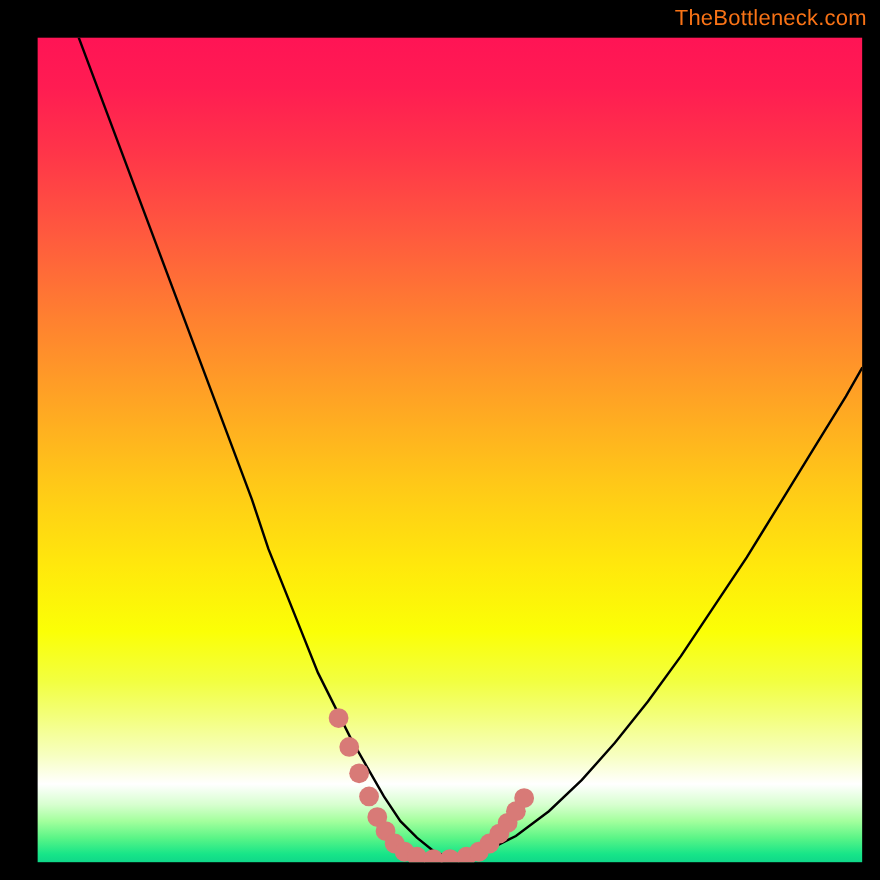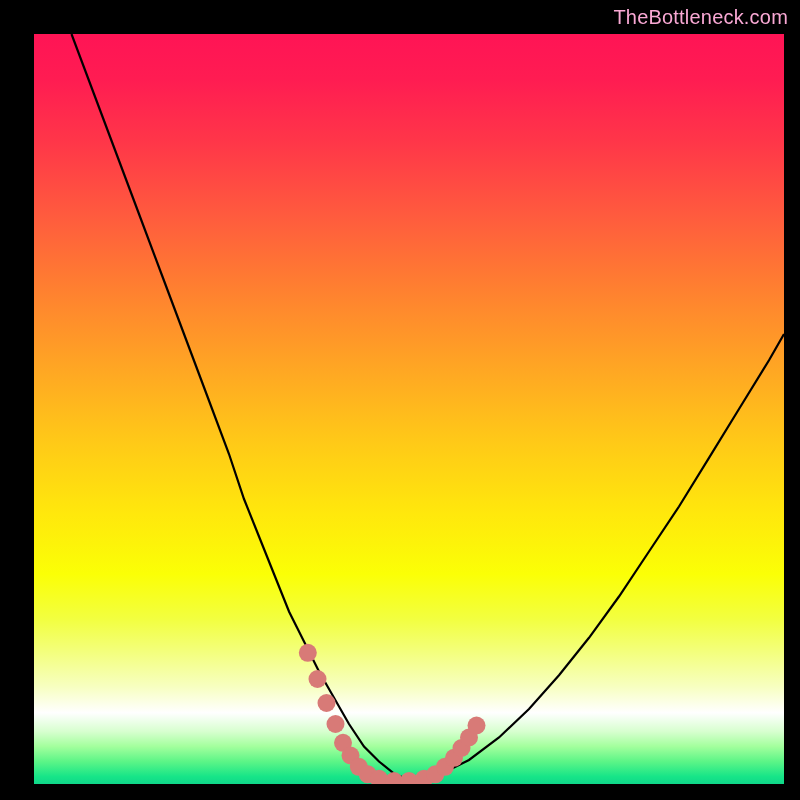--- a/index.html
+++ b/index.html
@@ -46,21 +46,21 @@
       #a3ff9d 95%,
       #5cf587 97%,
       #17e588 99%,
       #0fd789 100%
     );
   }
   .watermark {
     position: absolute;
     top: 6px;
     right: 12px;
-    color: #f9a8d4;
+    color: #f97316;
     font-size: 20px;
     font-weight: 500;
     letter-spacing: 0.2px;
     user-select: none;
   }
   svg.curve-layer {
     position: absolute;
     inset: 0;
   }
 </style>

